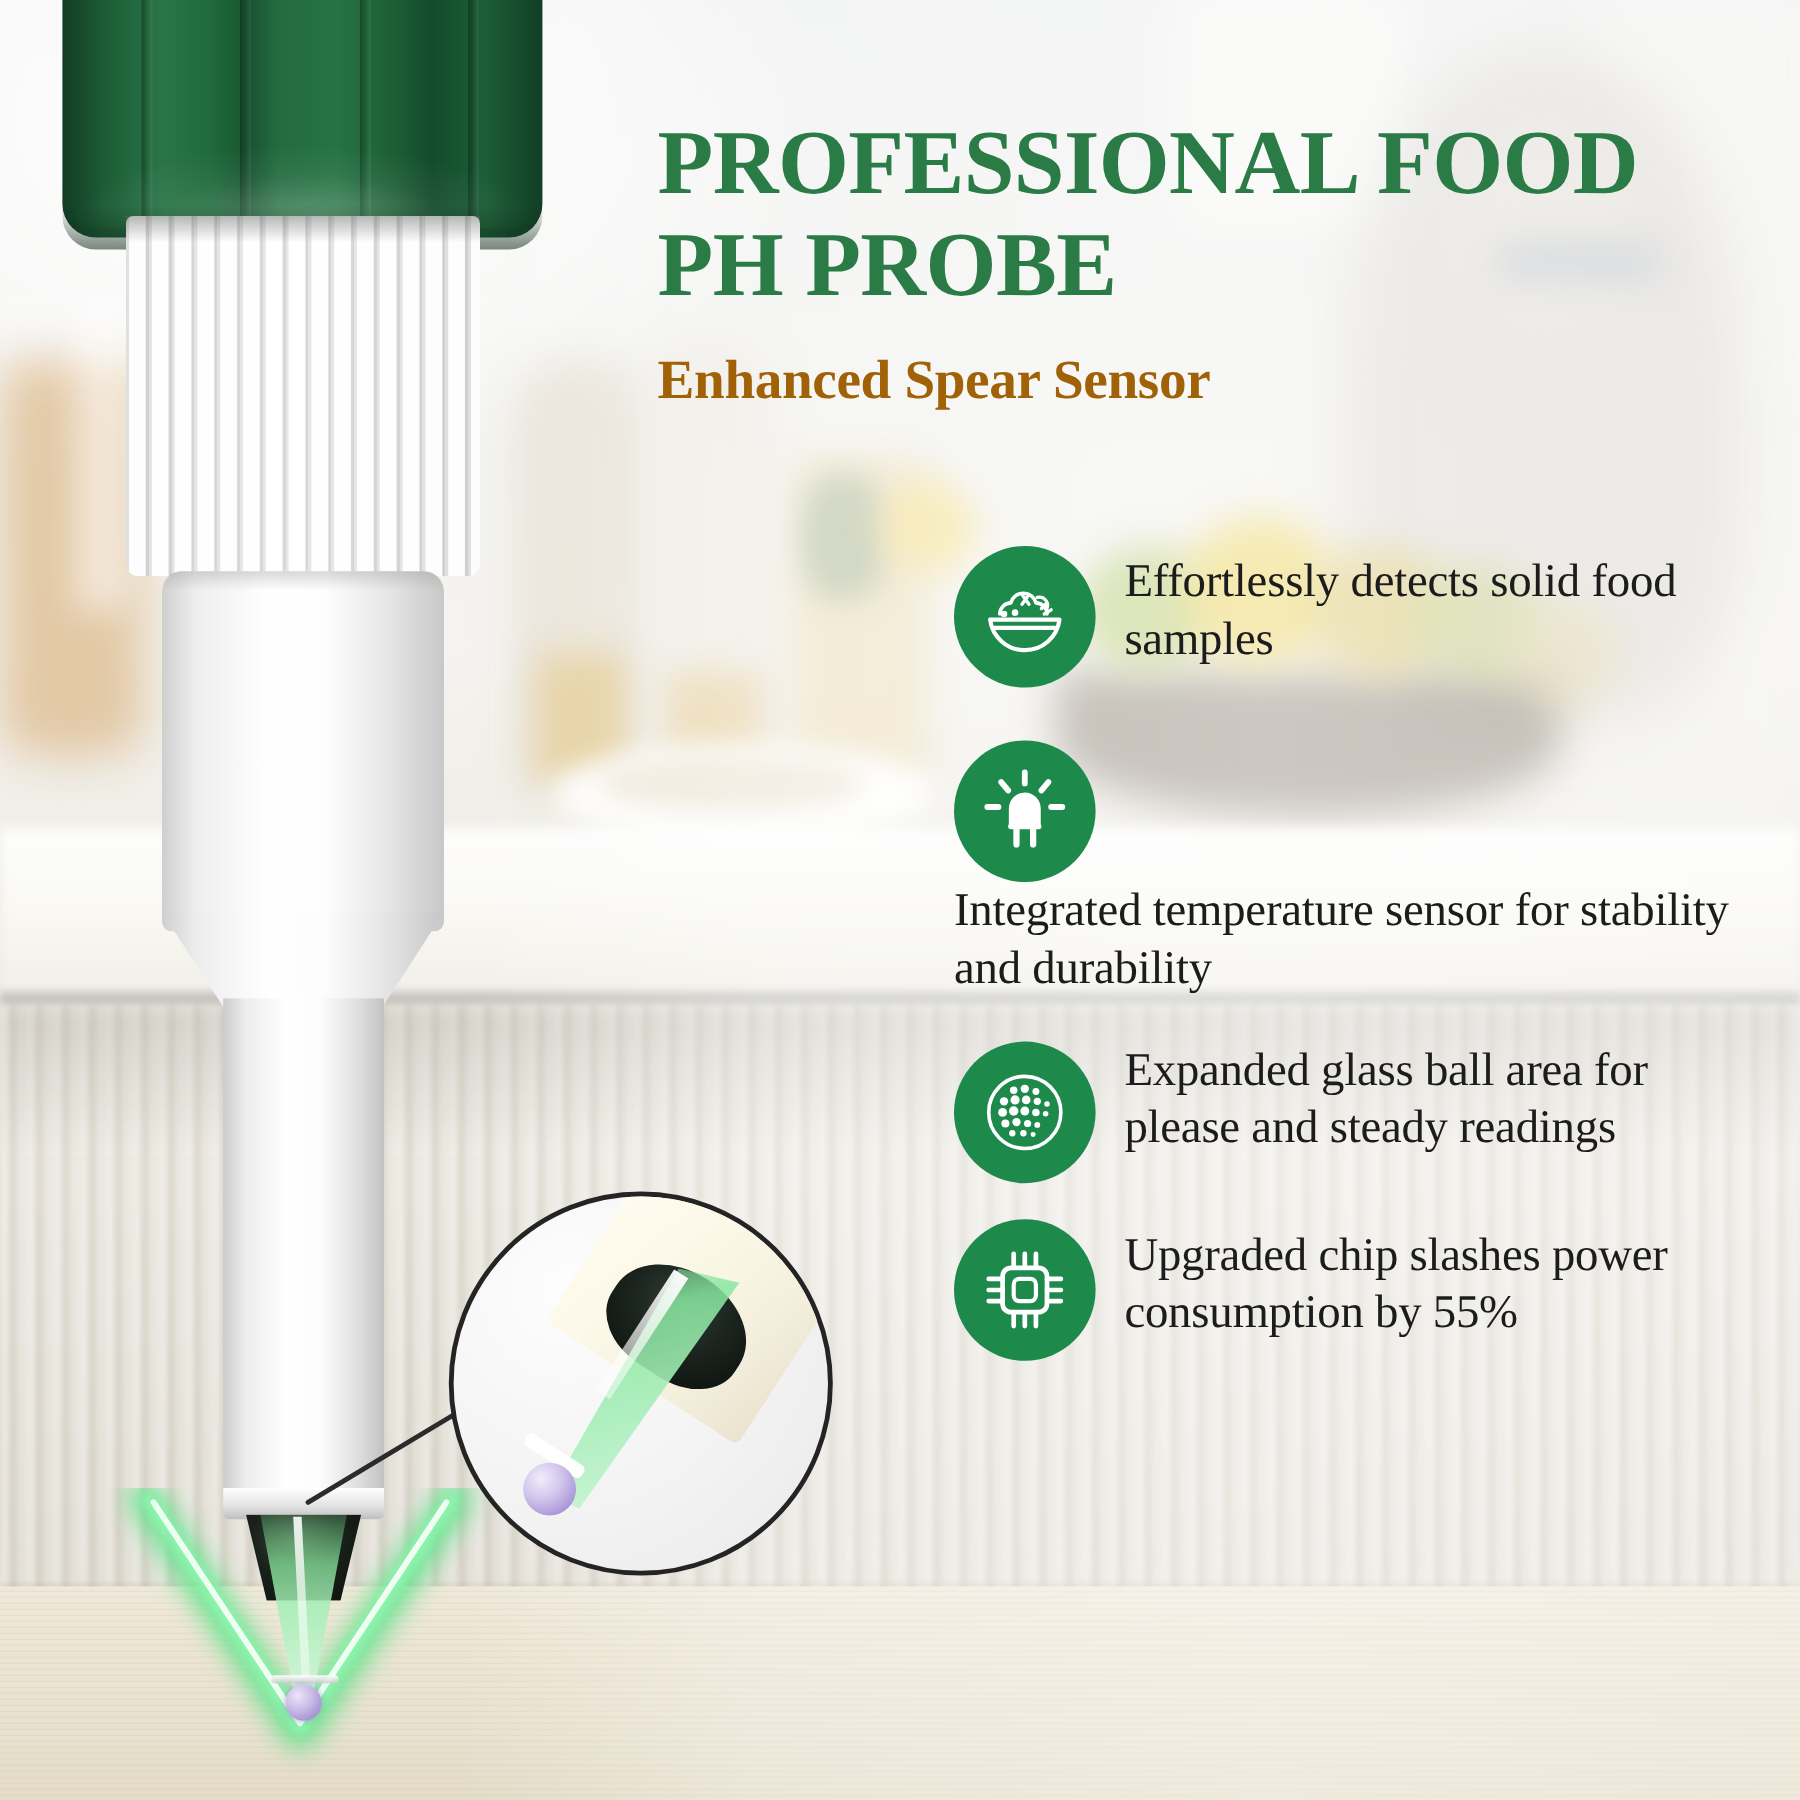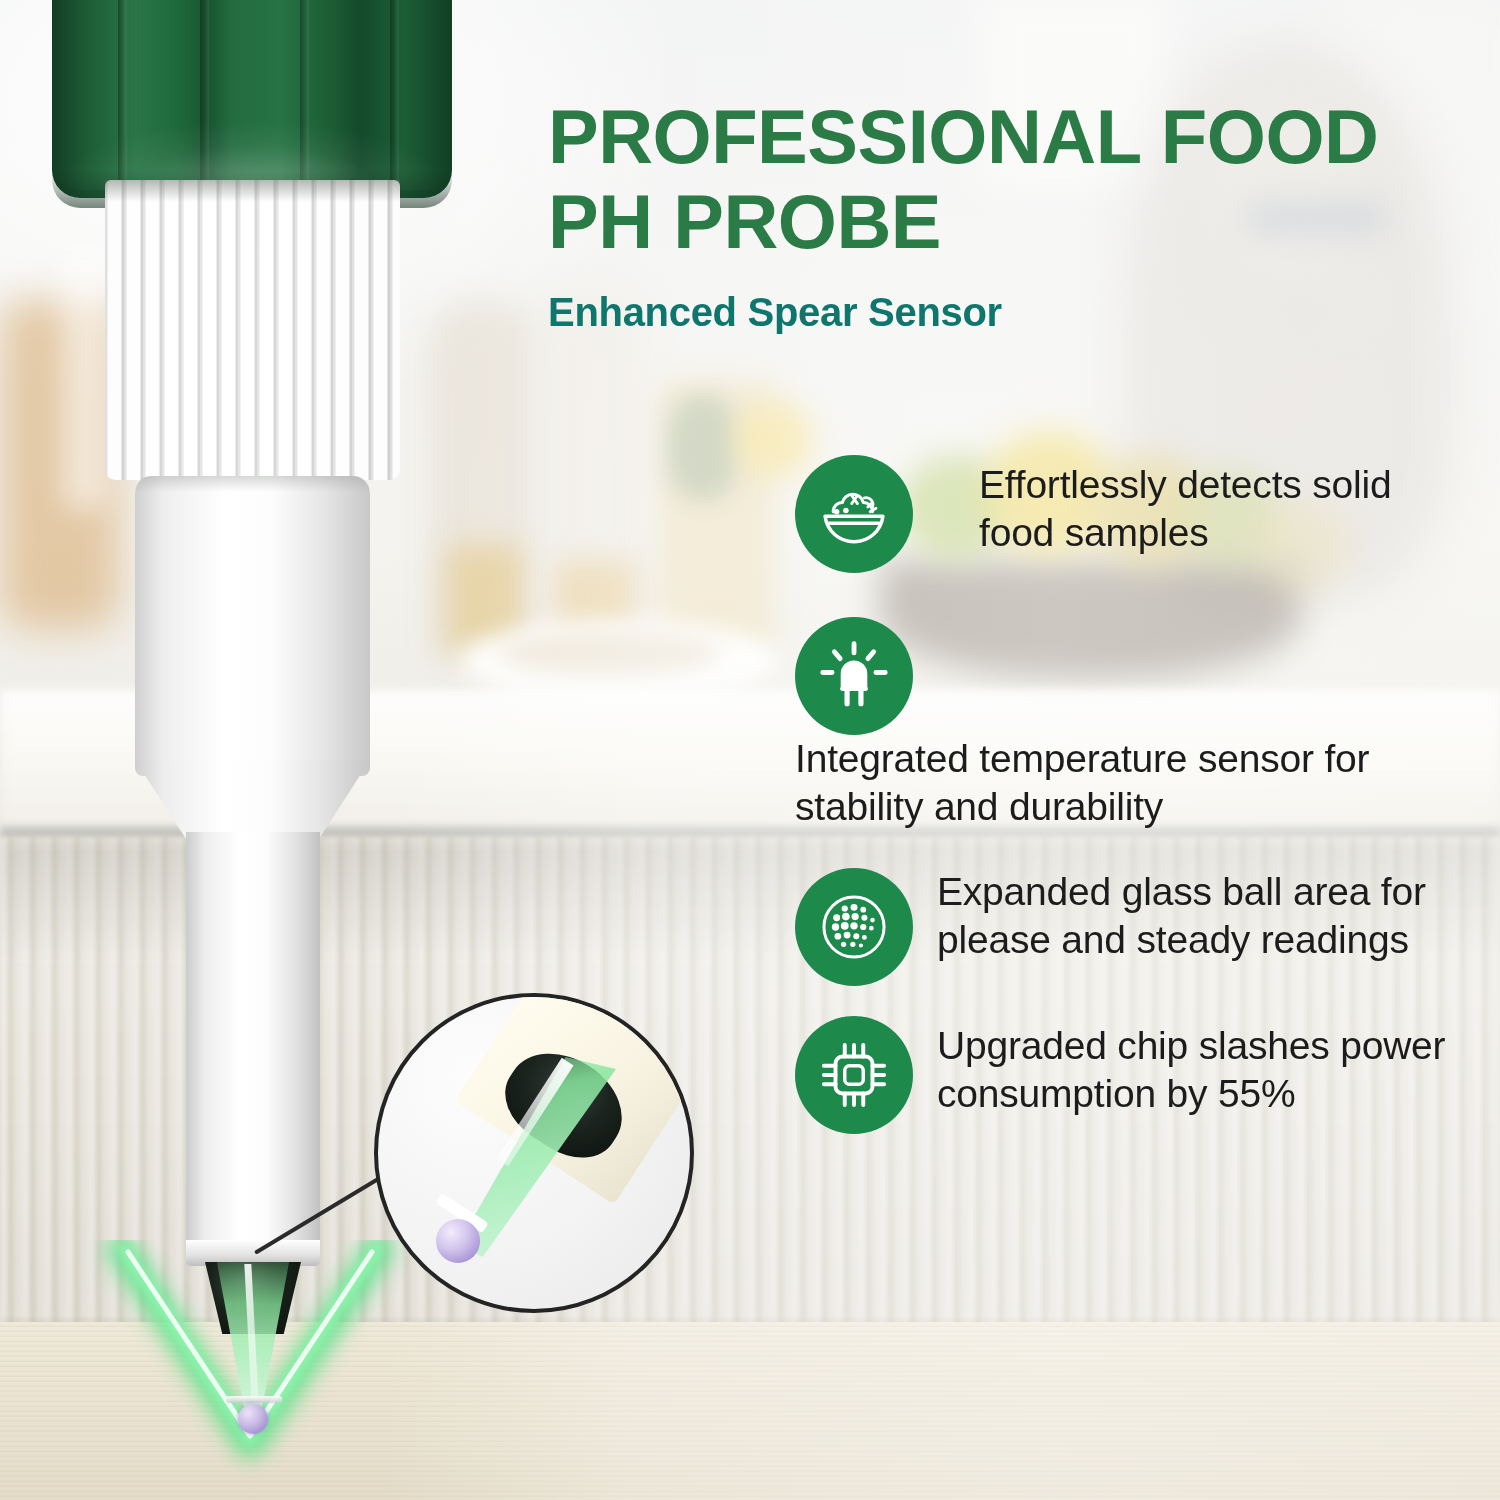--- a/index.html
+++ b/index.html
@@ -9,20 +9,21 @@
     background:#eceae4;
     overflow:hidden;
     position:relative;
   }
 
   
   #stage {
     position:absolute; inset:0;
     width:1500px; height:1500px;
     overflow:hidden;
+    font-family:Liberation Serif, serif;
   }
 
   
   .bg-layer { position:absolute; inset:0; }
 
   .bg-base {
     background:
       linear-gradient(180deg,
         #eef0ef 0%,
         #f2f2f0 18%,
@@ -295,22 +296,22 @@
   #headline { position:absolute; left:548px; top:94px; width:930px; }
   .title {
     color:#2a7b45;
     font-size:76px;
     font-weight:bold;
     line-height:1.12;
     letter-spacing:-0.5px;
   }
   .subtitle {
     margin-top:26px;
-    color:#0f766e;
-    font-size:40px;
+    color:#a16207;
+    font-size:46px;
     font-weight:bold;
     letter-spacing:-0.3px;
   }
 
   
   #features { position:absolute; left:795px; top:455px; width:660px; }
   .feature { display:flex; align-items:flex-start; margin-bottom:42px; }
   .feature:last-child { margin-bottom:0; }
   .f-icon {
     flex:0 0 auto;
@@ -324,21 +325,21 @@
   .f-text {
     font-size:39px;
     line-height:1.22;
     color:#1c1c1c;
     padding-top:6px;
     letter-spacing:-0.2px;
   }
   .feature.f2 .f-text, .feature.f3 .f-text { padding-top:0px; }
 
   
-  .feature.f1 { margin-bottom:44px;gap:42px; }
+  .feature.f1 { margin-bottom:44px; }
   .feature.f2 { margin-bottom:38px;flex-direction:column; }
   .feature.f3 { margin-bottom:30px; }
 
   
   #note {
     position:absolute; left:345px; top:1372px; width:1120px;
     font-size:31px;
     line-height:1.42;
     color:#1d1d1d;
     letter-spacing:-0.2px;

